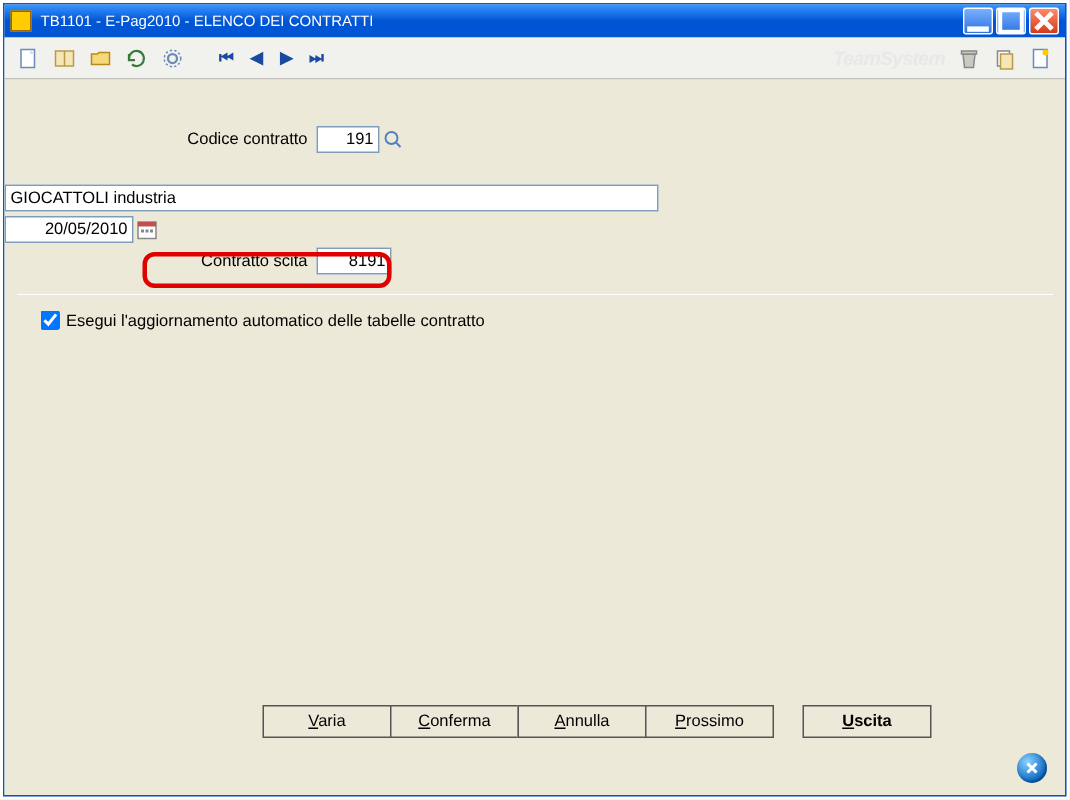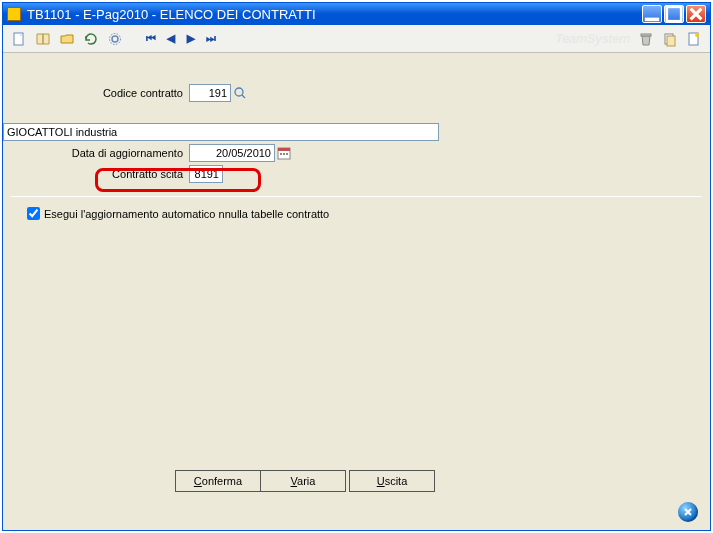--- a/index.html
+++ b/index.html
@@ -28,21 +28,21 @@
       justify-content: space-between;
       padding: 0 4px 0 4px;
       color: #fff;
     }
     .titlebar-left { display: flex; align-items: center; gap: 6px; }
     .app-icon {
       width: 14px; height: 14px;
       background: #ffcc00;
       border: 1px solid #996600;
     }
-    .title-text { font-size: 13px; font-weight: normal; }
+    .title-text { font-size: 10px; font-weight: normal; }
     .winbtns { display: flex; gap: 2px; }
     .winbtn {
       width: 20px; height: 18px;
       background: linear-gradient(to bottom, #7ab1ff, #2d72e0);
       border: 1px solid #fff;
       border-radius: 2px;
       display: flex; align-items: center; justify-content: center;
       color: #fff;
       font-weight: bold;
       font-size: 10px;
@@ -89,21 +89,21 @@
       position: relative;
       padding-top: 30px;
     }
     .form-row {
       display: flex;
       align-items: center;
       height: 20px;
       margin-bottom: 1px;
     }
     .form-row .lbl {
-      width: 186px;
+      width: 208px;
       text-align: right;
       padding-right: 6px;
       color: #000;
     }
     .txt {
       border: 1px solid #7f9db9;
       background: #fff;
       height: 18px;
       font-family: inherit;
       font-size: 11px;
@@ -157,21 +157,21 @@
       width: 86px;
       height: 22px;
       background: #ece9d8;
       border: 1px solid #555;
       font-family: inherit;
       font-size: 11px;
       cursor: pointer;
       margin-right: -1px;
       position: relative;
     }
-    .dlgbtn.last { margin-left: 4px; }
+    .dlgbtn.last { margin-left: 20px; font-weight: bold; }
     .dlgbtn .u { text-decoration: underline; }
     .close-orb {
       position: absolute;
       right: 12px;
       bottom: 8px;
       width: 20px; height: 20px;
       border-radius: 50%;
       background: radial-gradient(circle at 35% 30%, #8cd3ff, #0a66c0 70%);
       color: #fff;
       display: flex; align-items: center; justify-content: center;
@@ -278,50 +278,51 @@
       </span>
     </div>
 
     <div style="height:18px"></div>
 
     <div class="form-row">
       <input class="txt left" style="width: 436px;" value="GIOCATTOLI industria">
     </div>
 
     <div class="form-row">
-      <span class="lbl">Data di aggiornamento</span>
       <input class="txt" style="width: 86px;" value="20/05/2010">
       <span class="cal-icon">
         <svg viewBox="0 0 16 16">
             <rect x="2" y="3" width="12" height="11" fill="#fff" stroke="#888"></rect>
             <rect x="2" y="3" width="12" height="3" fill="#c05050"></rect>
             <rect x="4" y="8" width="2" height="2" fill="#888"></rect>
             <rect x="7" y="8" width="2" height="2" fill="#888"></rect>
             <rect x="10" y="8" width="2" height="2" fill="#888"></rect>
           </svg>
       </span>
     </div>
 
     <div class="form-row">
       <span class="lbl">Contratto scita</span>
-      <input class="txt" style="width: 34px;" value="8191">
+      <input class="txt" style="width: 50px;" value="8191">
     </div>
 
     <div class="highlight-box"></div>
 
     <div class="divider"></div>
 
     <div class="checkbox-row">
       <input type="checkbox" checked="" style="">
-      <span>Esegui l'aggiornamento automatico nnulla tabelle contratto</span>
+      <span>Esegui l'aggiornamento automatico delle tabelle contratto</span>
     </div>
 
     <div class="button-bar">
+      <button class="dlgbtn"><span class="u">V</span>aria</button>
       <button class="dlgbtn"><span class="u">C</span>onferma</button>
-      <button class="dlgbtn"><span class="u">V</span>aria</button>
+      <button class="dlgbtn"><span class="u">A</span>nnulla</button>
+      <button class="dlgbtn"><span class="u">P</span>rossimo</button>
       <button class="dlgbtn last"><span class="u">U</span>scita</button>
     </div>
 
     <div class="close-orb">
       <svg width="10" height="10" viewBox="0 0 10 10">
           <path d="M2 2 L8 8 M8 2 L2 8" stroke="#fff" stroke-width="2"></path>
         </svg>
     </div>
 
   </div>

